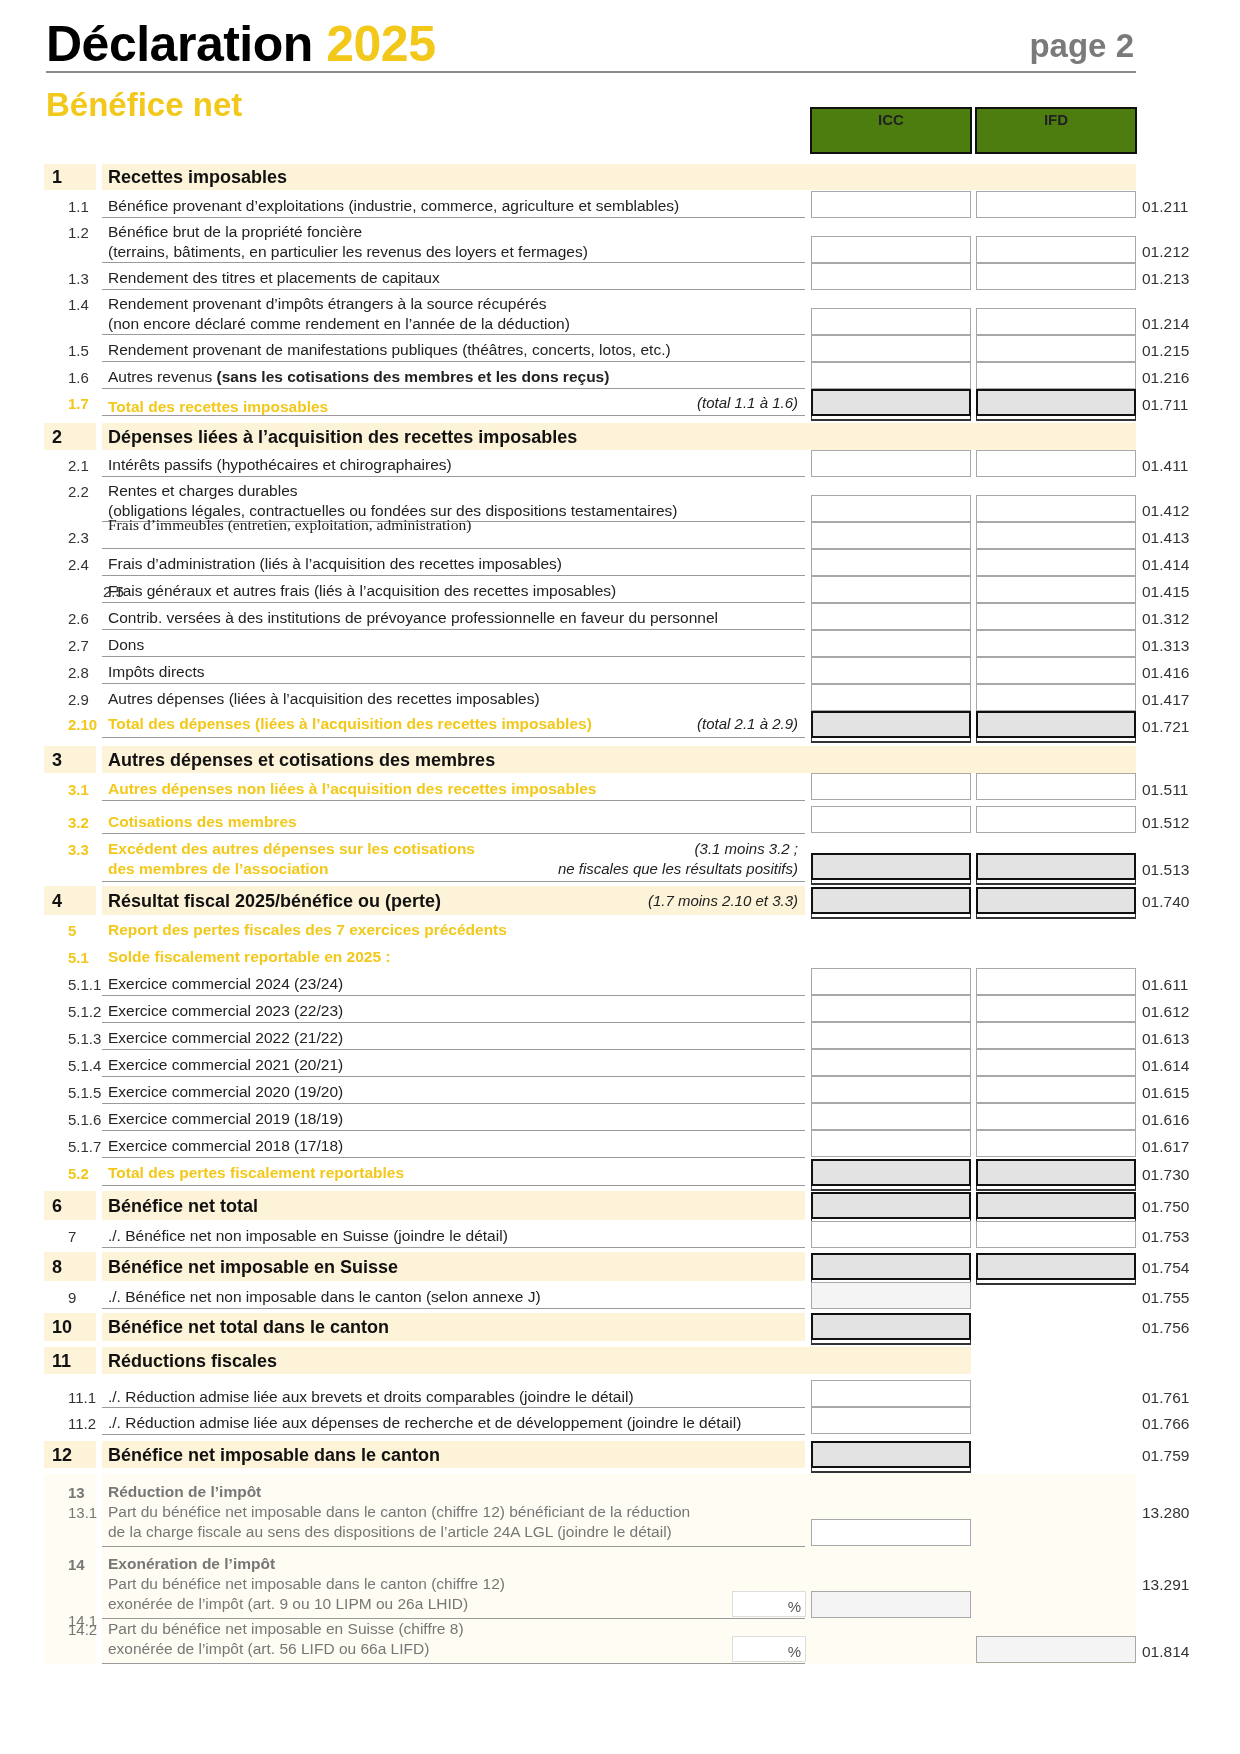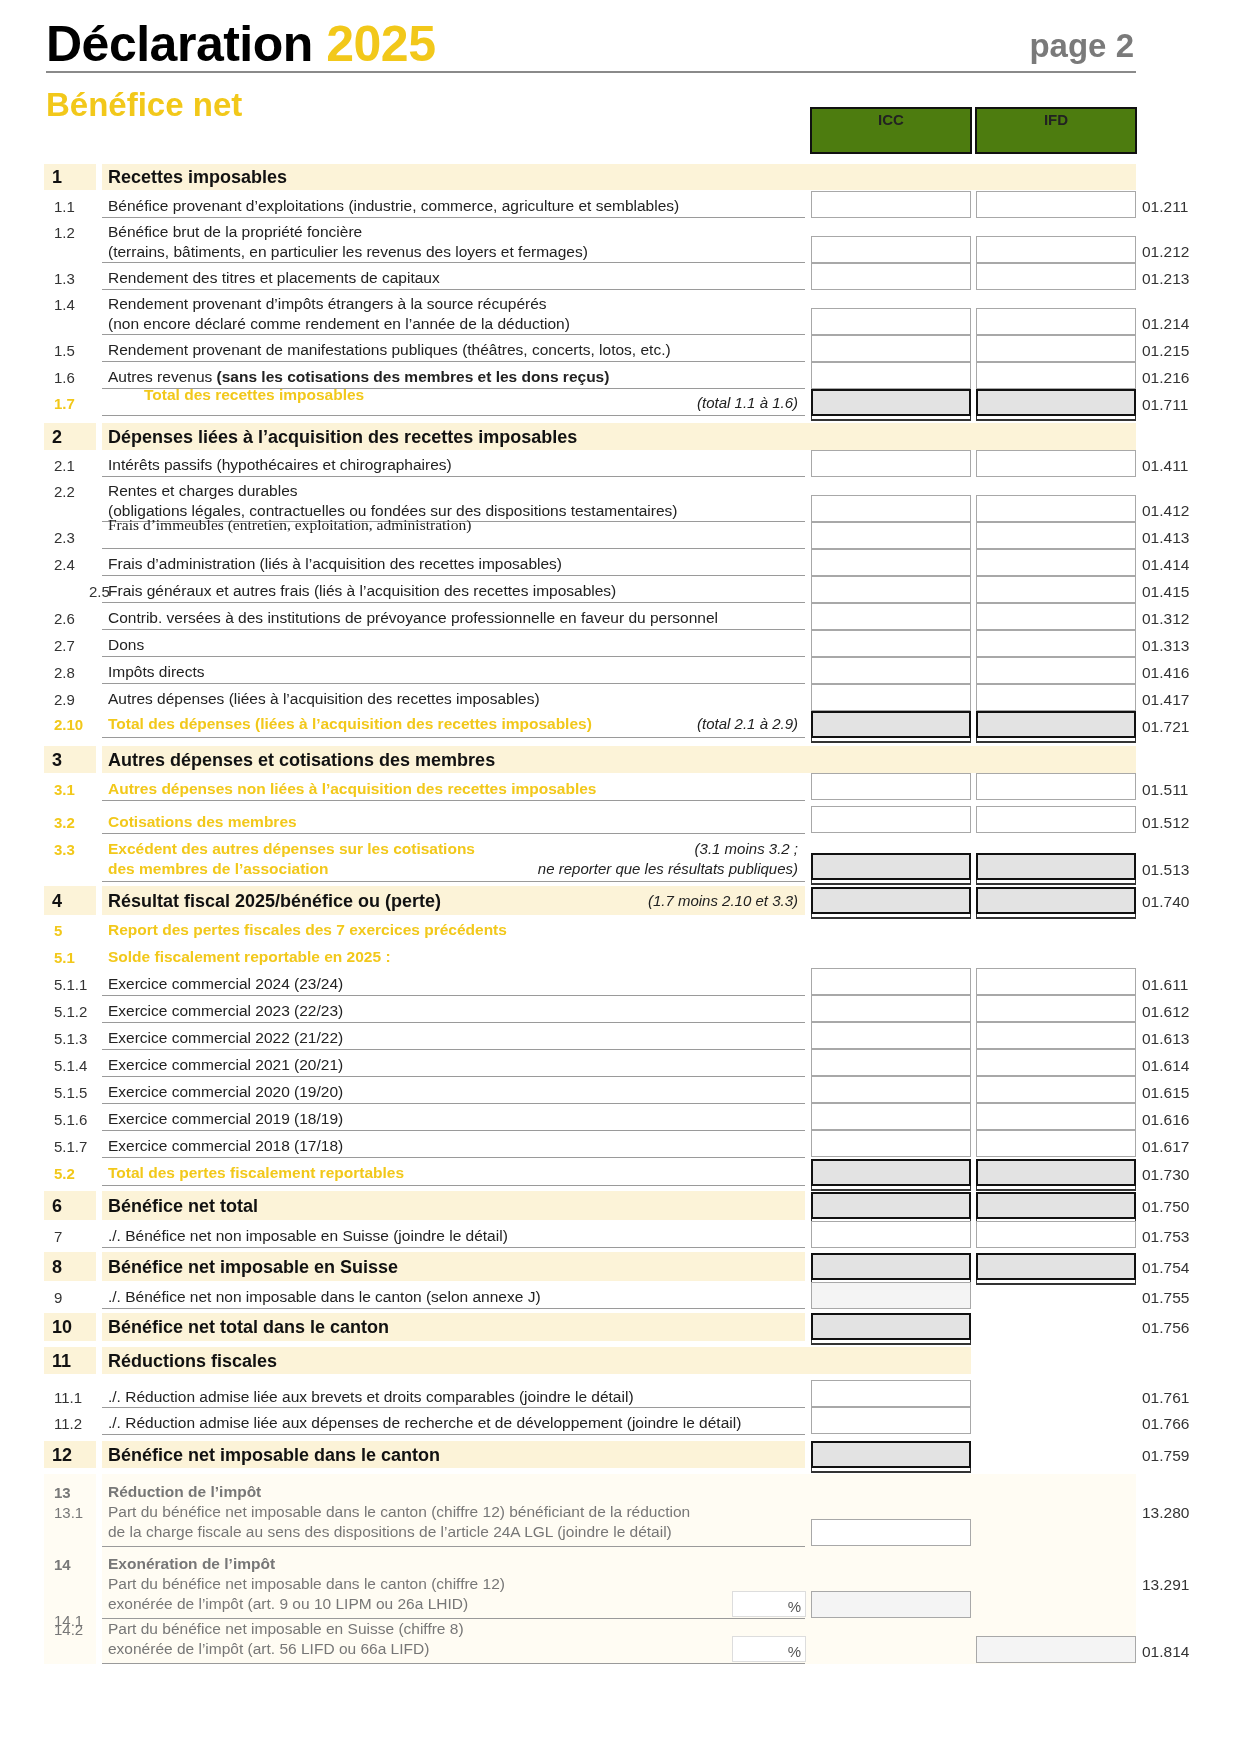--- a/index.html
+++ b/index.html
@@ -8,21 +8,21 @@
   .title{left:46px;top:14px;font-size:50px;font-weight:bold;color:#000;letter-spacing:-0.5px;line-height:60px;}
   .title .yr{color:#f2c81a;}
   .pagelbl{right:106px;top:26px;font-size:33px;font-weight:bold;color:#7a7a7a;line-height:40px;}
   .rule{left:46px;top:71px;width:1090px;height:2px;background:#8a8a8a;}
   .subtitle{left:46px;top:85px;font-size:33px;font-weight:bold;color:#f2c81a;line-height:40px;}
   .hdrbox{left:810px;top:80px;width:327px;height:72px;}
   .hdrtop{position:absolute;left:0;top:0;width:323px;height:25px;border:2px solid #111;background:#fdf8e6;font-size:15px;font-weight:bold;text-align:center;line-height:25px;}
   .hdrcell{position:absolute;top:27px;height:43px;border:2px solid #111;background:#4d7c0f;font-size:15px;font-weight:bold;text-align:center;line-height:22px;}
   .band-num{position:absolute;left:44px;width:52px;background:#fcf3d8;}
   .band-lbl{position:absolute;left:102px;background:#fcf3d8;}
-  .row-num{position:absolute;left:54px;font-size:15px;color:#333;line-height:18px;}
+  .row-num{position:absolute;left:68px;font-size:15px;color:#333;line-height:18px;}
   .row-lbl{position:absolute;left:108px;font-size:15.5px;color:#222;line-height:20px;}
   .sec-num{position:absolute;left:52px;font-size:18px;font-weight:bold;color:#111;line-height:22px;}
   .sec-lbl{position:absolute;left:108px;font-size:18px;font-weight:bold;color:#111;line-height:22px;}
   .yel{color:#f2c81a !important;font-weight:bold;}
   .gray{color:#777 !important;}
   .uline{position:absolute;left:102px;width:703px;height:1px;background:#9a9a9a;}
   .note{position:absolute;right:442px;font-size:15px;font-style:italic;color:#222;text-align:right;line-height:20px;}
   .box{position:absolute;width:158px;height:25px;border:1px solid #a8a8a8;background:#fff;box-sizing:content-box;}
   .box.icc{left:811px;}
   .box.ifd{left:976px;}
@@ -88,21 +88,21 @@
 <div class="code" style="top:342px;">01.215</div>
 
 <div class="row-num" style="top:369px;">1.6</div>
 <div class="row-lbl" style="top:367px;"><span>Autres revenus </span><b>(sans les cotisations des membres et les dons reçus)</b></div>
 <div class="uline" style="top:388px;"></div>
 <div class="box icc" style="top:362px;"></div>
 <div class="box ifd" style="top:362px;"></div>
 <div class="code" style="top:369px;">01.216</div>
 
 <div class="row-num yel" style="top:395px;">1.7</div>
-<div class="row-lbl yel" style="top:385px;margin-left:36px;">Total des recettes imposables</div>
+<div class="row-lbl yel" style="top:397px;">Total des recettes imposables</div>
 <div class="note" style="top:393px;">(total 1.1 à 1.6)</div>
 <div class="uline" style="top:415px;"></div>
 <div class="box icc tot" style="top:389px;"></div>
 <div class="box ifd tot" style="top:389px;"></div>
 <div class="code" style="top:396px;">01.711</div>
 
 <div class="band-num" style="top:423px;height:27px;"></div>
 <div class="band-lbl" style="top:423px;height:27px;width:1034px;"></div>
 <div class="sec-num" style="top:426px;">2</div>
 <div class="sec-lbl" style="top:426px;">Dépenses liées à l’acquisition des recettes imposables</div>
@@ -194,21 +194,21 @@
 <div class="row-lbl yel" style="top:812px;">Cotisations des membres</div>
 <div class="uline" style="top:833px;"></div>
 <div class="box icc" style="top:806px;"></div>
 <div class="box ifd" style="top:806px;"></div>
 <div class="code" style="top:814px;">01.512</div>
 
 <div class="row-num yel" style="top:841px;">3.3</div>
 <div class="row-lbl yel" style="top:839px;">Excédent des autres dépenses sur les cotisations</div>
 <div class="row-lbl yel" style="top:859px;">des membres de l’association</div>
 <div class="note" style="top:839px;">(3.1 moins 3.2 ;</div>
-<div class="note" style="top:859px;">ne reporter que les résultats publiques)</div>
+<div class="note" style="top:859px;">ne fiscales que les résultats positifs)</div>
 <div class="uline" style="top:881px;"></div>
 <div class="box icc tot" style="top:853px;"></div>
 <div class="box ifd tot" style="top:853px;"></div>
 <div class="code" style="top:861px;">01.513</div>
 
 <div class="band-num" style="top:886px;height:29px;"></div>
 <div class="band-lbl" style="top:886px;height:29px;width:703px;"></div>
 <div class="sec-num" style="top:890px;">4</div>
 <div class="sec-lbl" style="top:890px;">Résultat fiscal 2025/bénéfice ou (perte)</div>
 <div class="note" style="top:891px;">(1.7 moins 2.10 et 3.3)</div>

